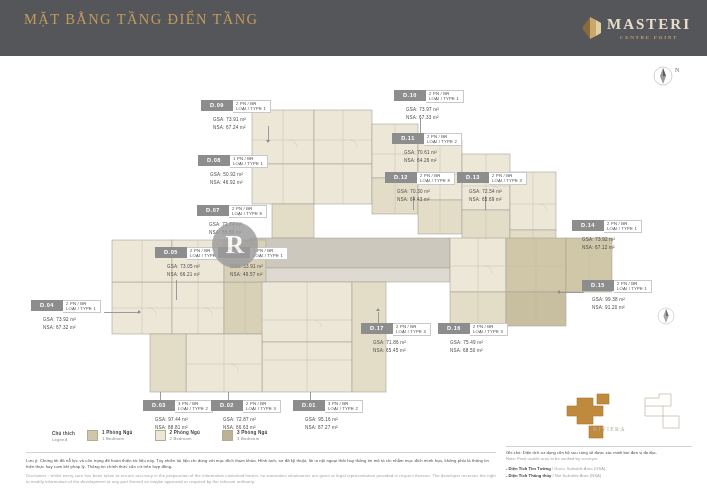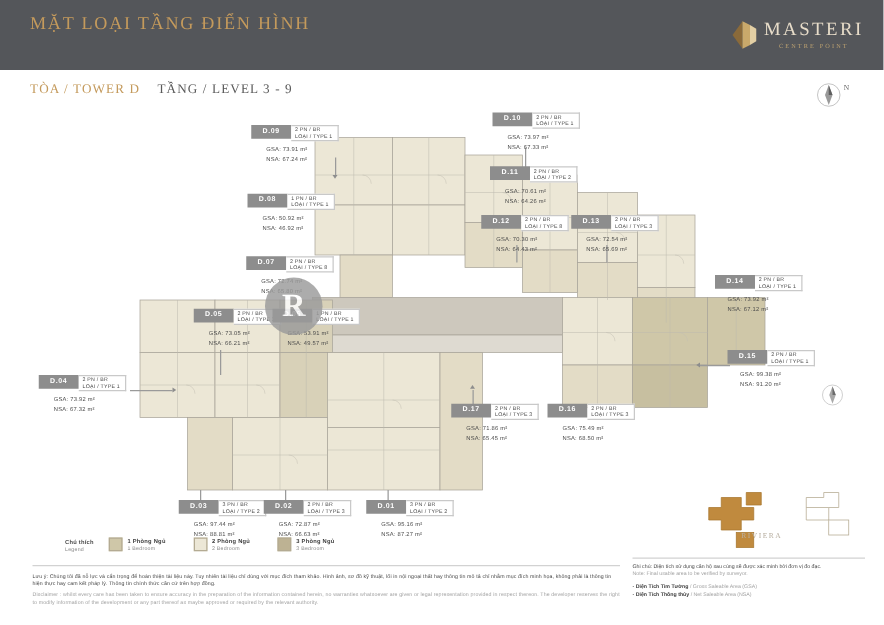--- a/index.html
+++ b/index.html
@@ -22,21 +22,21 @@
   .title-vn{
     font-family:"Liberation Serif", serif;
     font-size:14.5px;letter-spacing:1.4px;color:#c49a5c;
     white-space:nowrap;
   }
   .title-en{
     font-family:"Liberation Serif", serif;
     font-size:8.5px;letter-spacing:1.6px;color:#d8d8d6;
     margin-top:4px;white-space:nowrap;
   }
-  .logo-wrap{position:absolute;right:16px;top:10px;height:36px;display:flex;align-items:center;}
+  .logo-wrap{position:absolute;right:16px;top:10px;height:36px;display:flex;align-items:center;font-weight:bold;}
   .logo-mark{width:24px;height:26px;margin-right:3px;}
   .logo-text{display:flex;flex-direction:column;justify-content:center;}
   .logo-main{
     font-family:"Liberation Serif", serif;
     font-size:15px;letter-spacing:2px;color:#e7dcc9;line-height:1;
   }
   .logo-sub{
     font-family:"Liberation Serif", serif;
     font-size:5px;letter-spacing:1.7px;color:#bda271;margin-top:3px;text-align:center;
   }
@@ -133,40 +133,35 @@
   .note .row b{color:#3d3d3d;}
   .note .row span{color:#a3a3a3;}
 </style>
 </head>
 <body>
 
 <div id="page">
 
   <div class="header">
     <div class="hl">
-      <div class="title-vn">MẶT LOẠI TẦNG ĐIỂN HÌNH</div>
+      <div class="title-vn">MẶT BẰNG TẦNG ĐIỂN TẦNG</div>
     </div>
     <div class="logo-wrap">
       <svg class="logo-mark" viewBox="0 0 24 26">
         <polygon points="2,13 10,2 10,24" fill="#8a6a3a"></polygon>
         <polygon points="10,2 16,5 16,21 10,24" fill="#c9a96b"></polygon>
         <polygon points="16,5 21,8 21,18 16,21" fill="#e3cfa4"></polygon>
       </svg>
       <div class="logo-text">
         <div class="logo-main">MASTERI</div>
         <div class="logo-sub">CENTRE POINT</div>
       </div>
     </div>
   </div>
 
-  <div class="subtitle">
-    <span class="sub-a">TÒA / TOWER D</span>
-    <span>&nbsp;&nbsp;</span>
-    <span class="sub-b">TẦNG / LEVEL 3 - 9</span>
-  </div>
 
   <svg class="compass" viewBox="0 0 32 24">
     <circle cx="12" cy="12" r="9" fill="none" stroke="#b0b0b0" stroke-width=".6"></circle>
     <path d="M12 4 L15 12 L12 20 L9 12 Z" fill="#9a9a9a"></path>
     <path d="M12 4 L15 12 L12 12 Z" fill="#5e5e5e"></path>
     <text x="24" y="8" font-size="6" fill="#6b6b6b" font-family="Liberation Serif, serif">N</text>
   </svg>
 
   <svg class="compass2" viewBox="0 0 30 22">
     <circle cx="11" cy="11" r="8" fill="none" stroke="#c0c0c0" stroke-width=".6"></circle>

